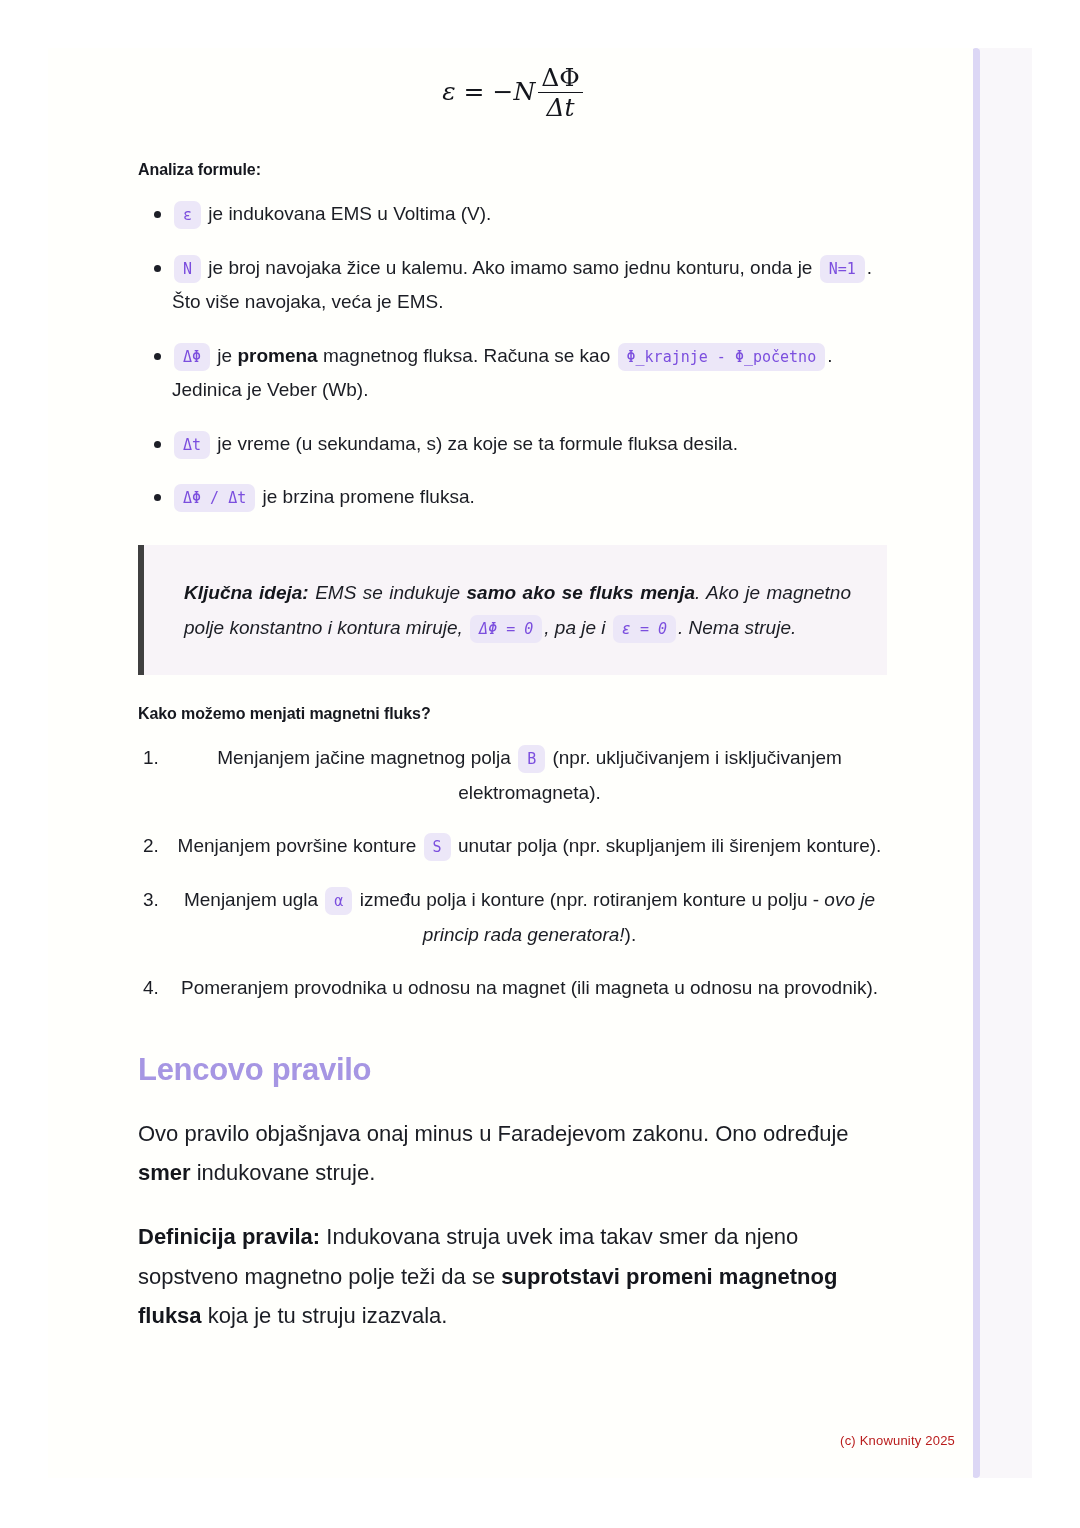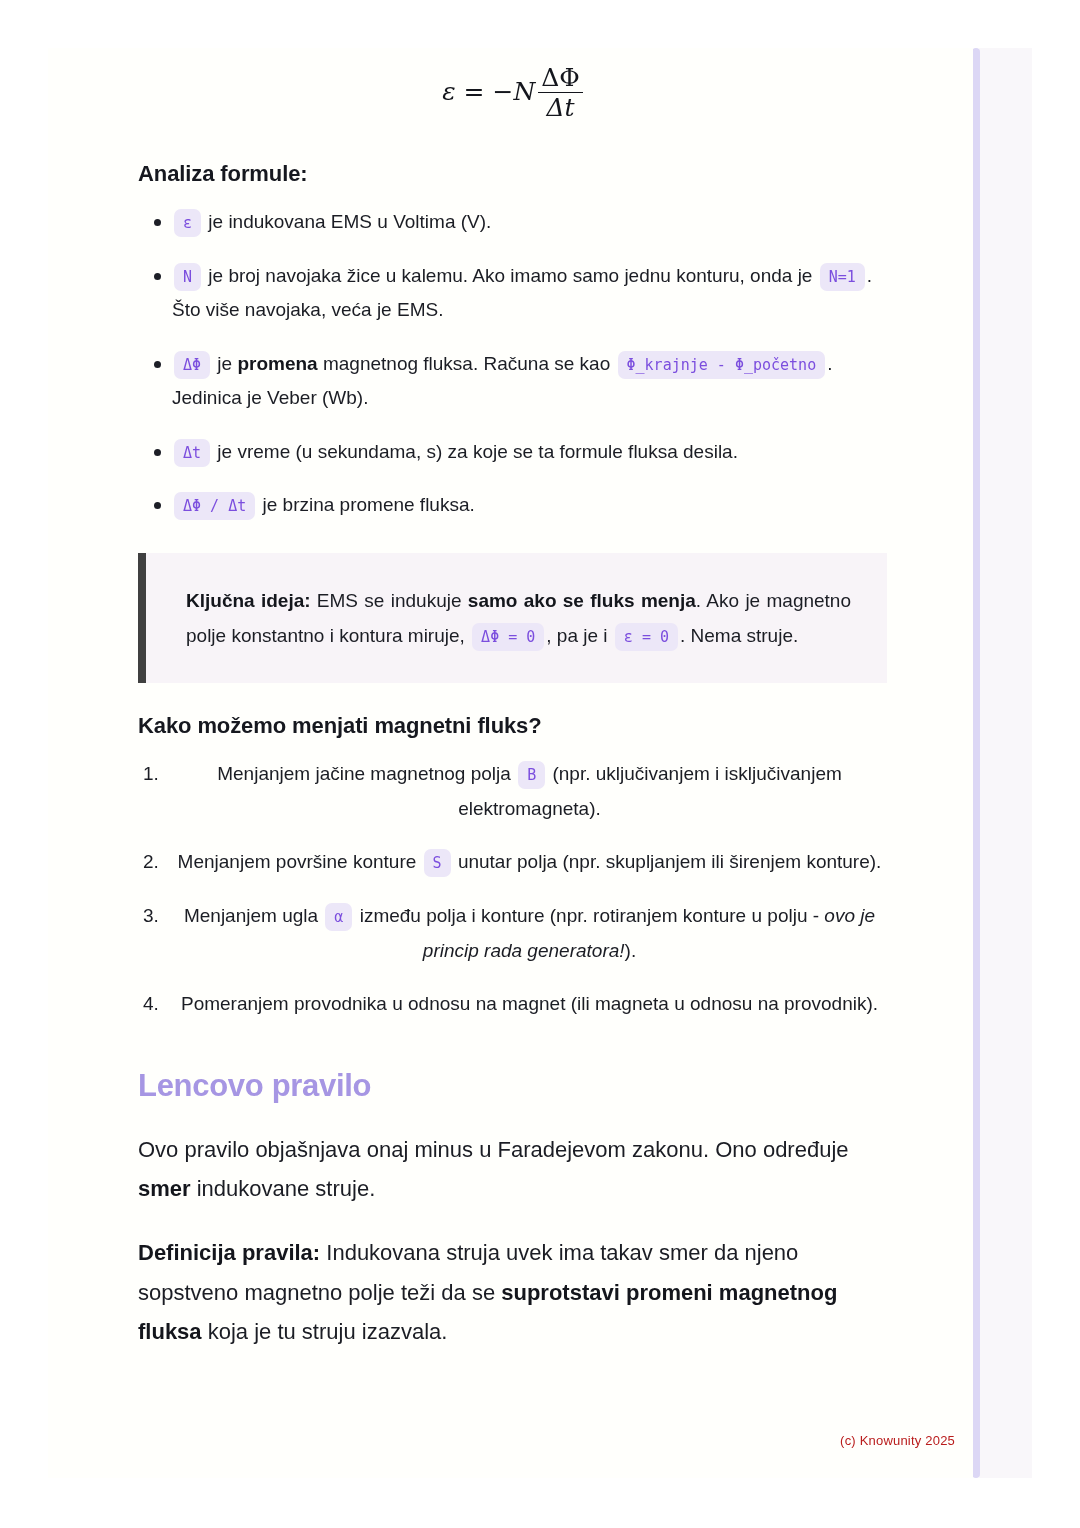--- a/index.html
+++ b/index.html
@@ -89,21 +89,21 @@
   }
   .frac .den {
     display: block;
     padding: 2px 3px 0 3px;
     font-size: 25px;
     border-top: 1.4px solid #14161c;
   }
 
   
   h3.sub-heading {
-    font-size: 22px;
+    font-size: 16px;
     font-weight: 700;
     color: #16181f;
     margin: 28px 0 18px 0;
     letter-spacing: -0.1px;
   }
   h2.section-heading {
     font-size: 31px;
     font-weight: 700;
     color: #a696e3;
     margin: 46px 0 26px 0;
@@ -184,23 +184,24 @@
     left: 5px;
     top: 0;
     font-size: 19px;
     color: #1b1d24;
   }
 
   
   .callout {
     margin: 30px 0 30px 0;
     background: #f8f4f8;
-    border-left: 8px solid #404040;
+    border-left: 6px solid #404040;
     padding: 30px 36px 30px 40px;
     box-sizing: border-box;
+    font-style: italic;
   }
   .callout p {
     margin: 0;
     font-size: 19px;
     line-height: 1.85;
     color: #1b1d24;
     text-align: justify;
     text-justify: inter-word;
   }
 

